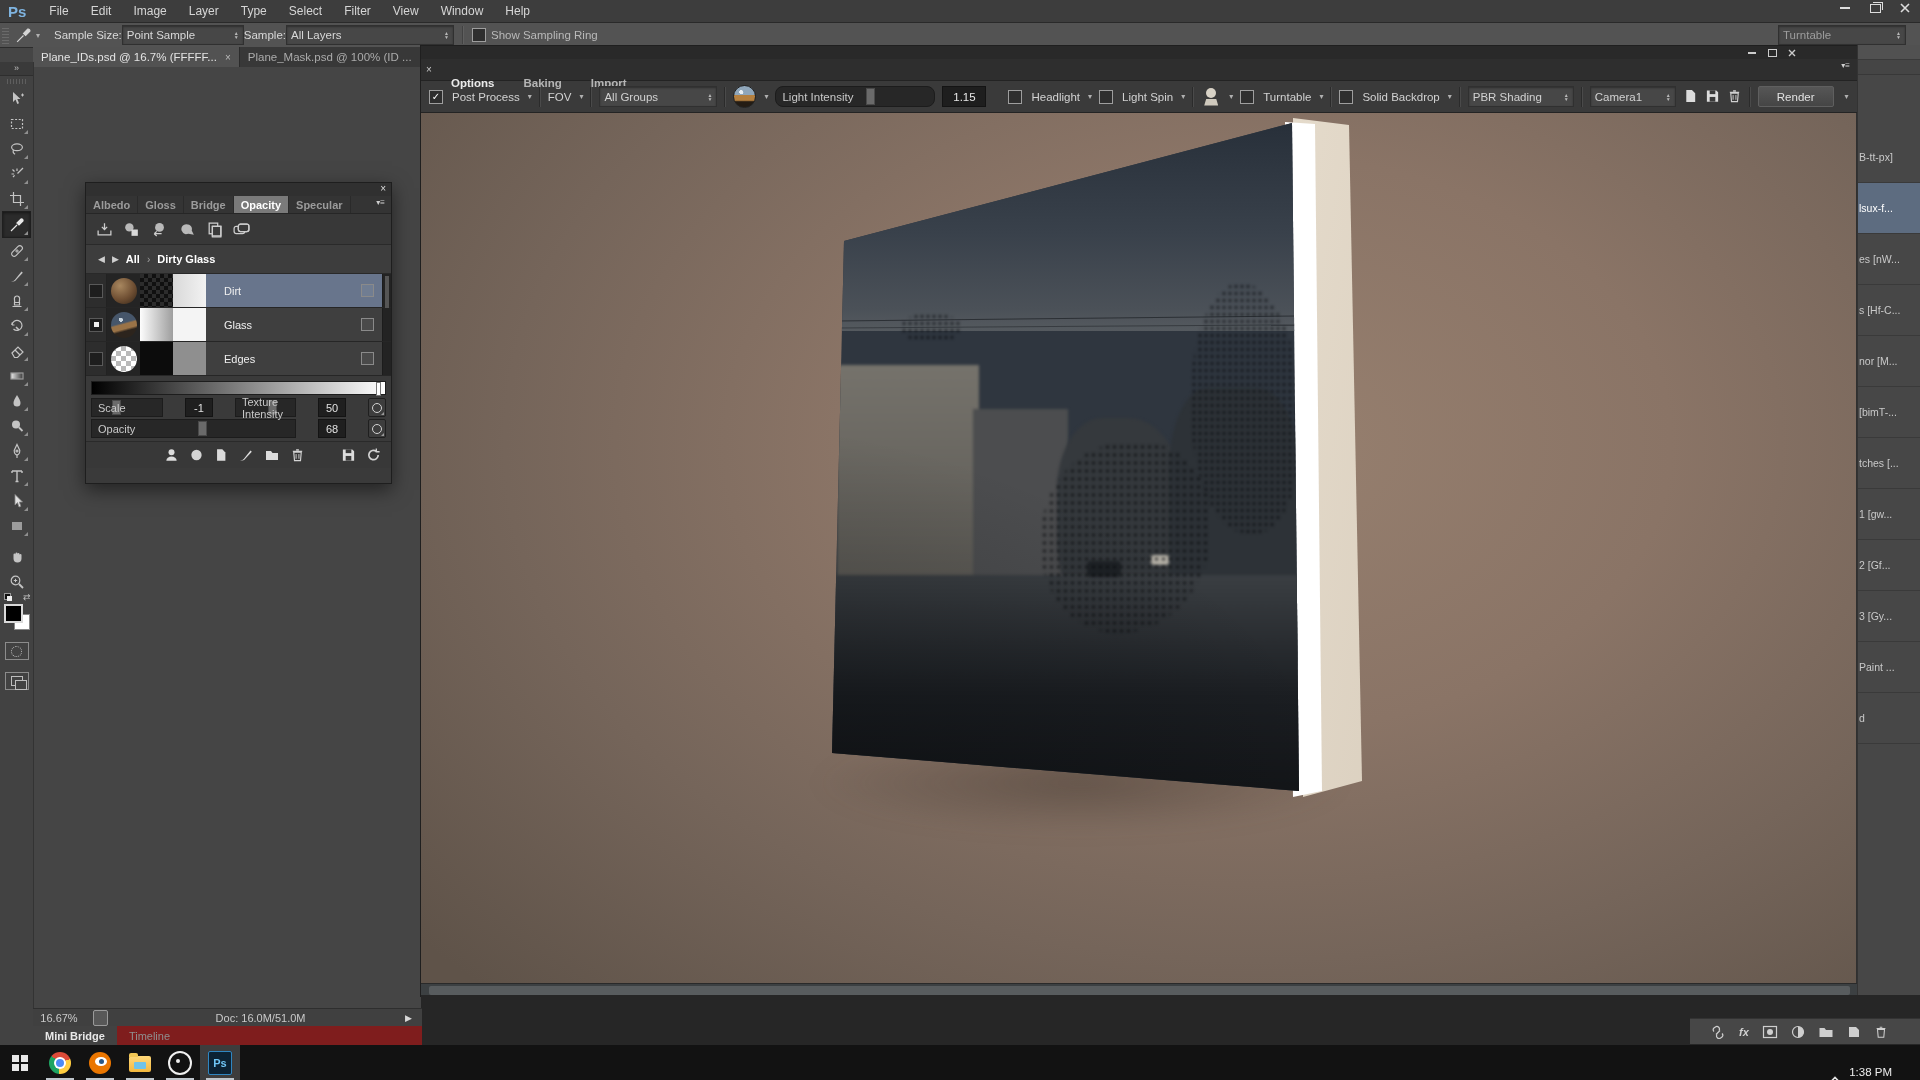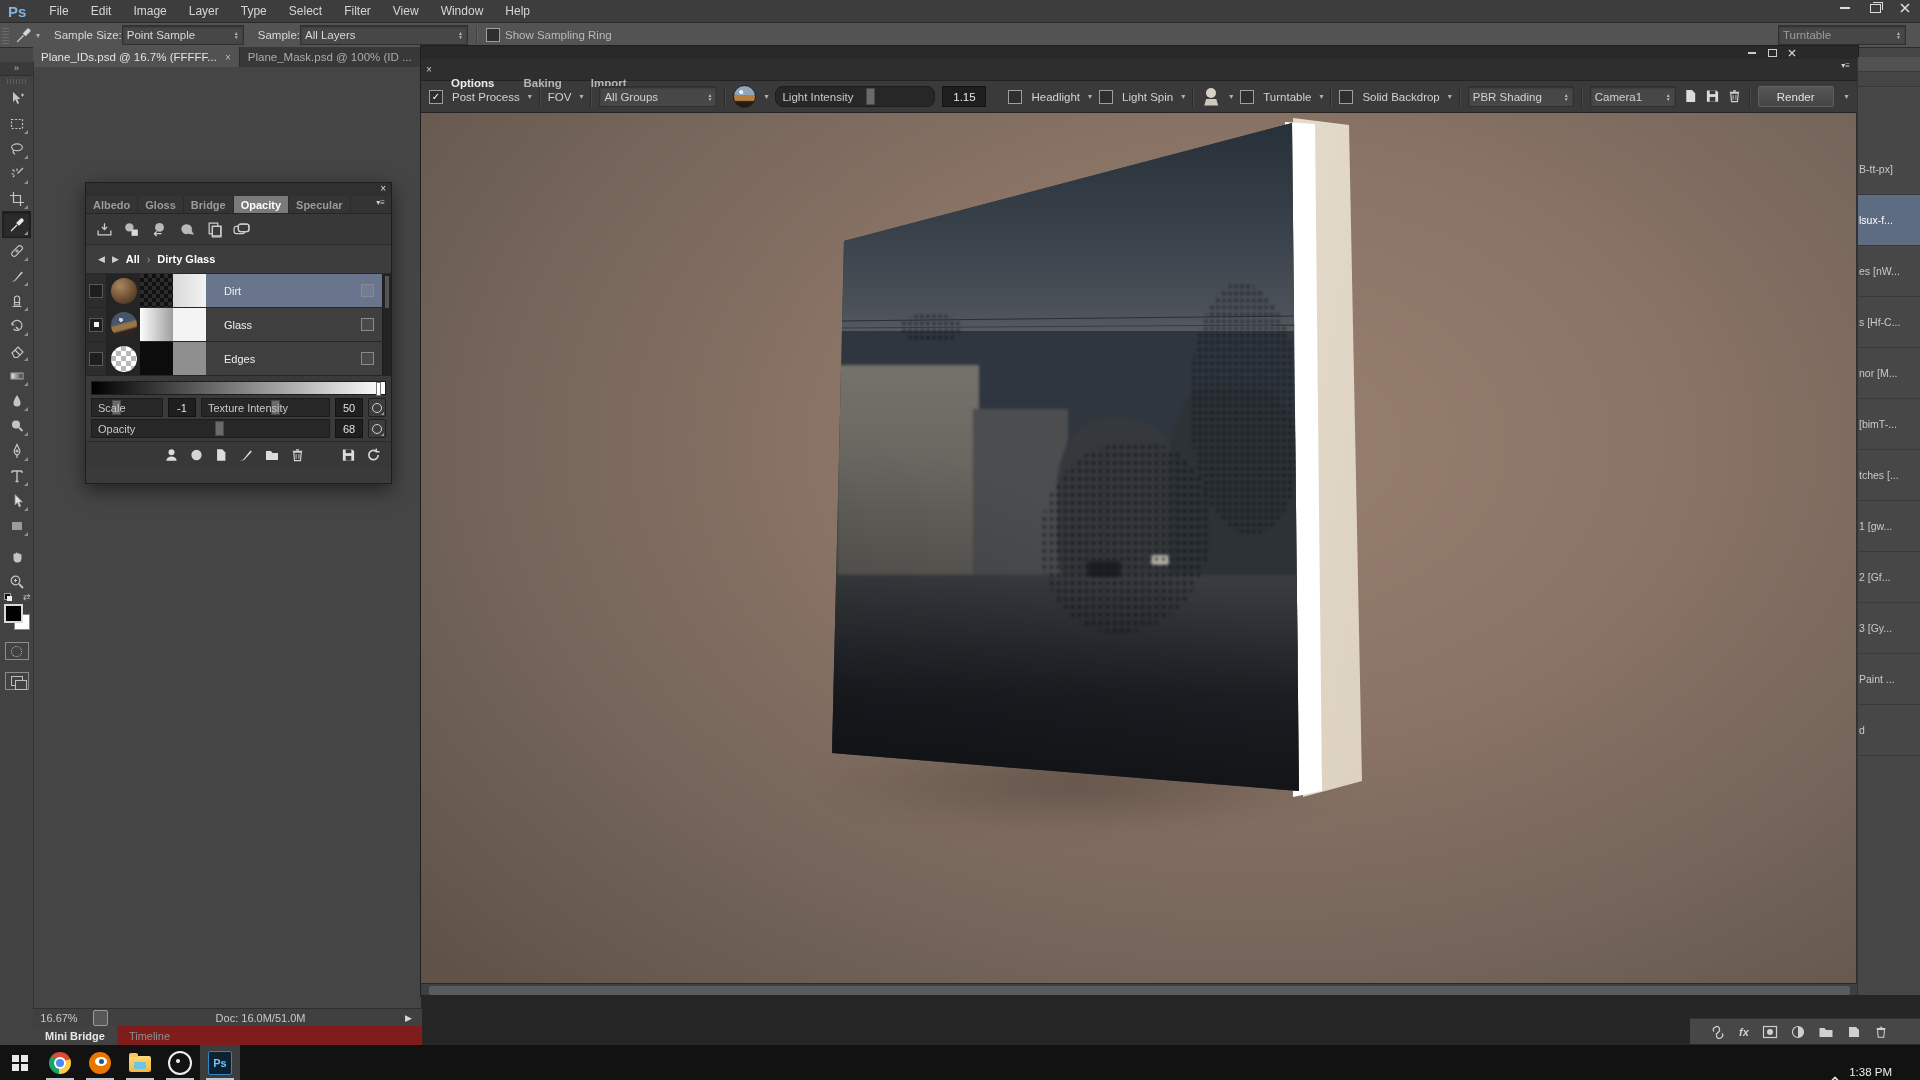--- a/index.html
+++ b/index.html
@@ -82,21 +82,21 @@
   .ball-dirt{background:radial-gradient(circle at 35% 30%,#a8875f,#6f4f33 55%,#39291a 95%);}
   .ball-checker{background:repeating-conic-gradient(#fff 0 25%,#b9b9b9 0 50%) 0 0/10px 10px;border-radius:50%;}
   .ball-glass{background:radial-gradient(circle at 38% 30%,#c9d4dd 0 8%,transparent 9%),
      linear-gradient(165deg,#46566a 0 42%,#9a7347 48% 62%,#2c241d 70%);}
   .dl-name{flex:1;display:flex;align-items:center;padding-left:18px;color:#efefef;}
   .dl-right-cb{width:11px;height:11px;border:1px solid #8a8a8a;align-self:center;margin-right:8px;background:rgba(255,255,255,.06);}
   .dl-scroll{width:8px;background:#232323;border-left:1px solid #1c1c1c;}
   .dl-scroll .thumb{width:4px;height:40px;background:#555;margin:2px auto;}
   #ddo-grad{height:12px;margin:5px 5px 4px;background:linear-gradient(90deg,#000,#fff);border:1px solid #1d1d1d;position:relative;}
   #ddo-grad .gthumb{position:absolute;right:4px;top:0;width:3px;height:100%;background:#fff;border:1px solid #777;}
-  .srow{display:flex;align-items:center;gap:5px;padding:0 5px;margin-bottom:4px;height:17px;}
+  .srow{display:flex;align-items:center;gap:22px;padding:0 5px;margin-bottom:4px;height:17px;}
   .sbox{height:17px;background:#272727;border:1px solid #1c1c1c;display:flex;align-items:center;position:relative;color:#c9c9c9;}
   .sbox .slab{padding-left:6px;position:relative;z-index:1;}
   .shandle{position:absolute;top:1px;bottom:1px;width:7px;background:#6a6a6a;border:1px solid #4a4a4a;}
   .sval{width:26px;height:17px;background:#1f1f1f;border:1px solid #141414;color:#e0e0e0;
     display:flex;align-items:center;justify-content:center;}
   .obtn{width:16px;height:17px;background:#3d3d3d;border:1px solid #1f1f1f;border-radius:2px;position:relative;
     display:flex;align-items:center;justify-content:center;}
   .obtn .oc{width:8px;height:8px;border:1.5px solid #d2d2d2;border-radius:50%;}
   .obtn:after{content:"";position:absolute;right:1px;bottom:1px;border-left:3px solid transparent;border-bottom:3px solid #9a9a9a;}
   #ddo-bottom{height:26px;display:flex;align-items:center;gap:10px;border-top:1px solid #2a2a2a;
@@ -156,21 +156,21 @@
   #sp2{left:620px;top:330px;width:170px;height:190px;border-radius:50% 40% 55% 45%;background-size:7px 8px;}
   #sp3{left:480px;top:200px;width:60px;height:30px;border-radius:50%;}
   #car-dark{left:666px;top:448px;width:34px;height:16px;background:#1e2226;border-radius:4px;}
   #car-light{left:730px;top:442px;width:18px;height:10px;background:#b4b0a6;border-radius:3px;}
   #glass-shade{position:absolute;left:0;top:0;width:100%;height:100%;filter:none !important;
     background:linear-gradient(90deg,rgba(8,10,14,.5),transparent 10%,transparent 86%,rgba(8,10,14,.4)),
     radial-gradient(ellipse at 15% 95%,rgba(5,7,9,.55),transparent 45%);}
   #v-hscroll{height:13px;background:#3c4042;border-top:1px solid #2a2a2a;position:relative;}
   #v-hscroll .ht{position:absolute;left:8px;right:8px;top:2px;bottom:2px;background:#585c5e;border-radius:2px;}
   
-  #rightcol{left:1857px;top:57px;width:63px;height:963px;background:#474747;border-left:1px solid #333;}
+  #rightcol{left:1857px;top:45px;width:63px;height:963px;background:#474747;border-left:1px solid #333;}
   #rc-h1{height:14px;background:#515151;border-bottom:1px solid #3a3a3a;}
   #rc-h2{height:14px;background:#454545;border-bottom:1px solid #383838;}
   .rp-item{height:50px;border-bottom:1px solid #3a3a3a;display:flex;align-items:center;
     font-size:10.5px;color:#c9c9c9;overflow:hidden;white-space:nowrap;padding-left:1px;}
   .rp-item.selected{background:#5d6c80;color:#fff;}
   
   #blackband{left:421px;top:995px;width:1499px;height:50px;background:#262626;}
   #statusbar{left:33px;top:1008px;width:389px;height:18px;background:#404040;border-top:1px solid #2e2e2e;
     display:flex;align-items:center;font-size:11px;color:#c9c9c9;}
   #statusbar .zoomv{width:52px;text-align:center;}
@@ -248,21 +248,21 @@
     </svg>
     <span class="caret">▾</span>
     <span class="oblab" style="margin-left:14px">Sample Size:</span>
     <div class="dd" style="width:112px">
       <span>Point Sample</span>
       <span class="updown">
           <span>▲</span>
           <span>▼</span>
         </span>
     </div>
-    <span class="oblab" style="margin-left:14px">Sample:</span>
+    <span class="oblab" style="">Sample:</span>
     <div class="dd" style="width:158px">
       <span>All Layers</span>
       <span class="updown">
           <span>▲</span>
           <span>▼</span>
         </span>
     </div>
     <div class="ob-sep"></div>
     <span class="cb"></span>
     <span style="color:#b9b9b9">Show Sampling Ring</span>

